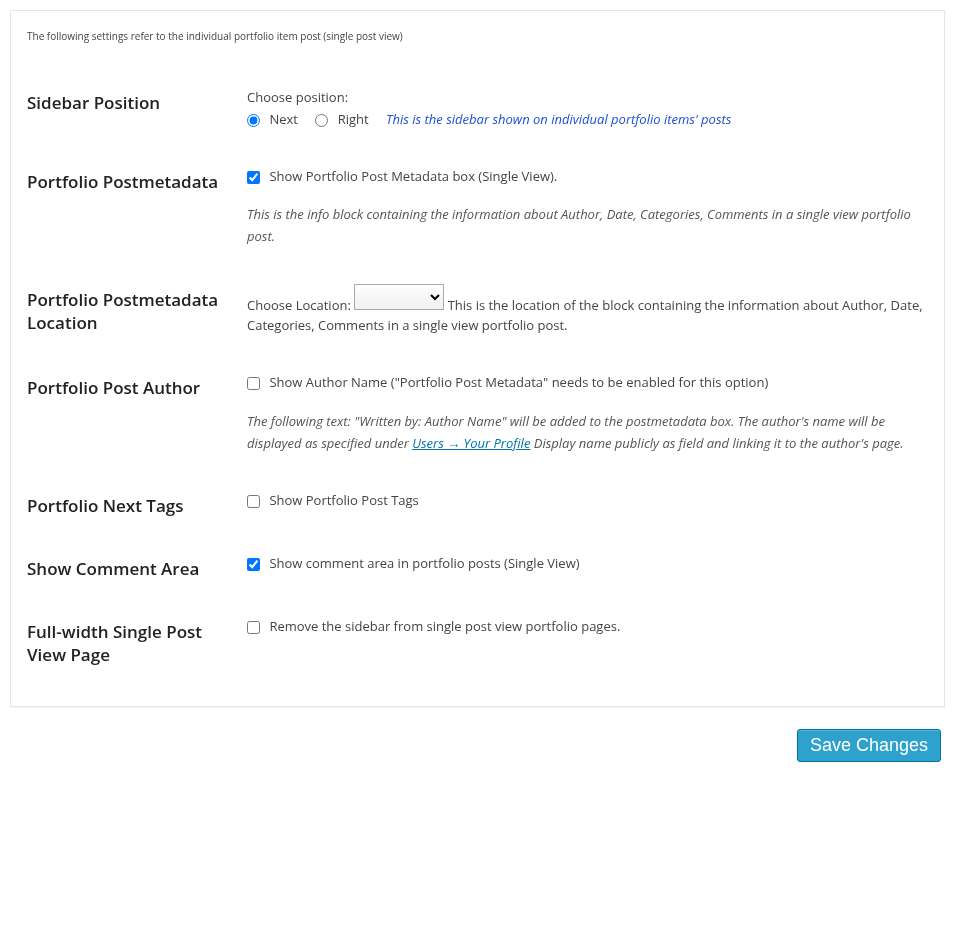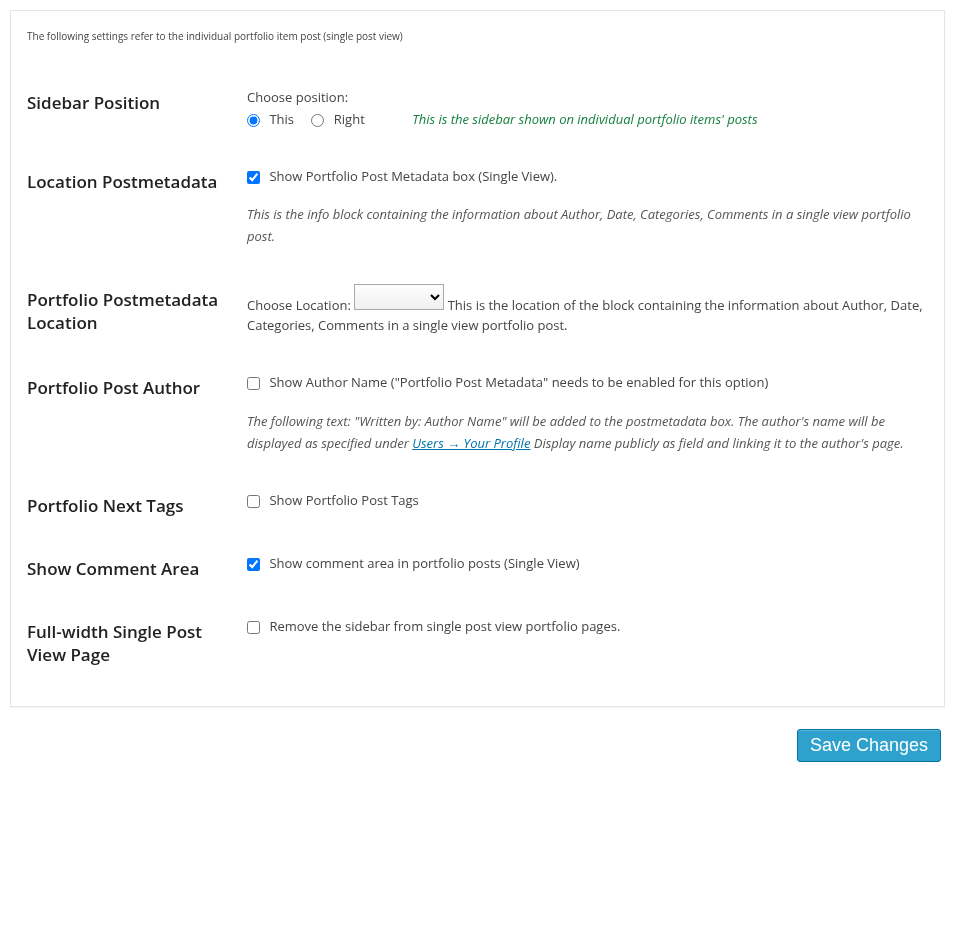--- a/index.html
+++ b/index.html
@@ -51,22 +51,22 @@
     }
     .radio-row label {
       margin-right: 14px;
     }
     input[type="radio"], input[type="checkbox"] {
       margin-right: 6px;
       vertical-align: middle;
     }
     .hint-inline {
       font-style: italic;
-      color: #15803d;
-      margin-left: 30px;
+      color: #1d4ed8;
+      margin-left: 0;
     }
     .description {
       font-style: italic;
       color: #555;
       margin-top: 17px;
       line-height: 1.7;
     }
     .description a {
       color: #0073aa;
       text-decoration: underline;
@@ -115,33 +115,33 @@
   <table class="form-table">
     <tbody>
 
       <tr>
         <th>Sidebar Position</th>
         <td>
           <div class="label-line">Choose position:</div>
           <div class="radio-row">
             <label class="inline">
               <input type="radio" name="sidebarpos" checked="" style="">
-              <span>This</span>
+              <span>Next</span>
             </label>
             <label class="inline">
               <input type="radio" name="sidebarpos" style="">
               <span>Right</span>
             </label>
             <span class="hint-inline">This is the sidebar shown on individual portfolio items' posts</span>
           </div>
         </td>
       </tr>
 
       <tr>
-        <th>Location Postmetadata</th>
+        <th>Portfolio Postmetadata</th>
         <td>
           <label class="inline">
             <input type="checkbox" checked="" style="">
             <span>Show Portfolio Post Metadata box (Single View).</span>
           </label>
           <div class="description">This is the info block containing the information about Author, Date, Categories, Comments in a single view portfolio post.</div>
         </td>
       </tr>
 
       <tr>

